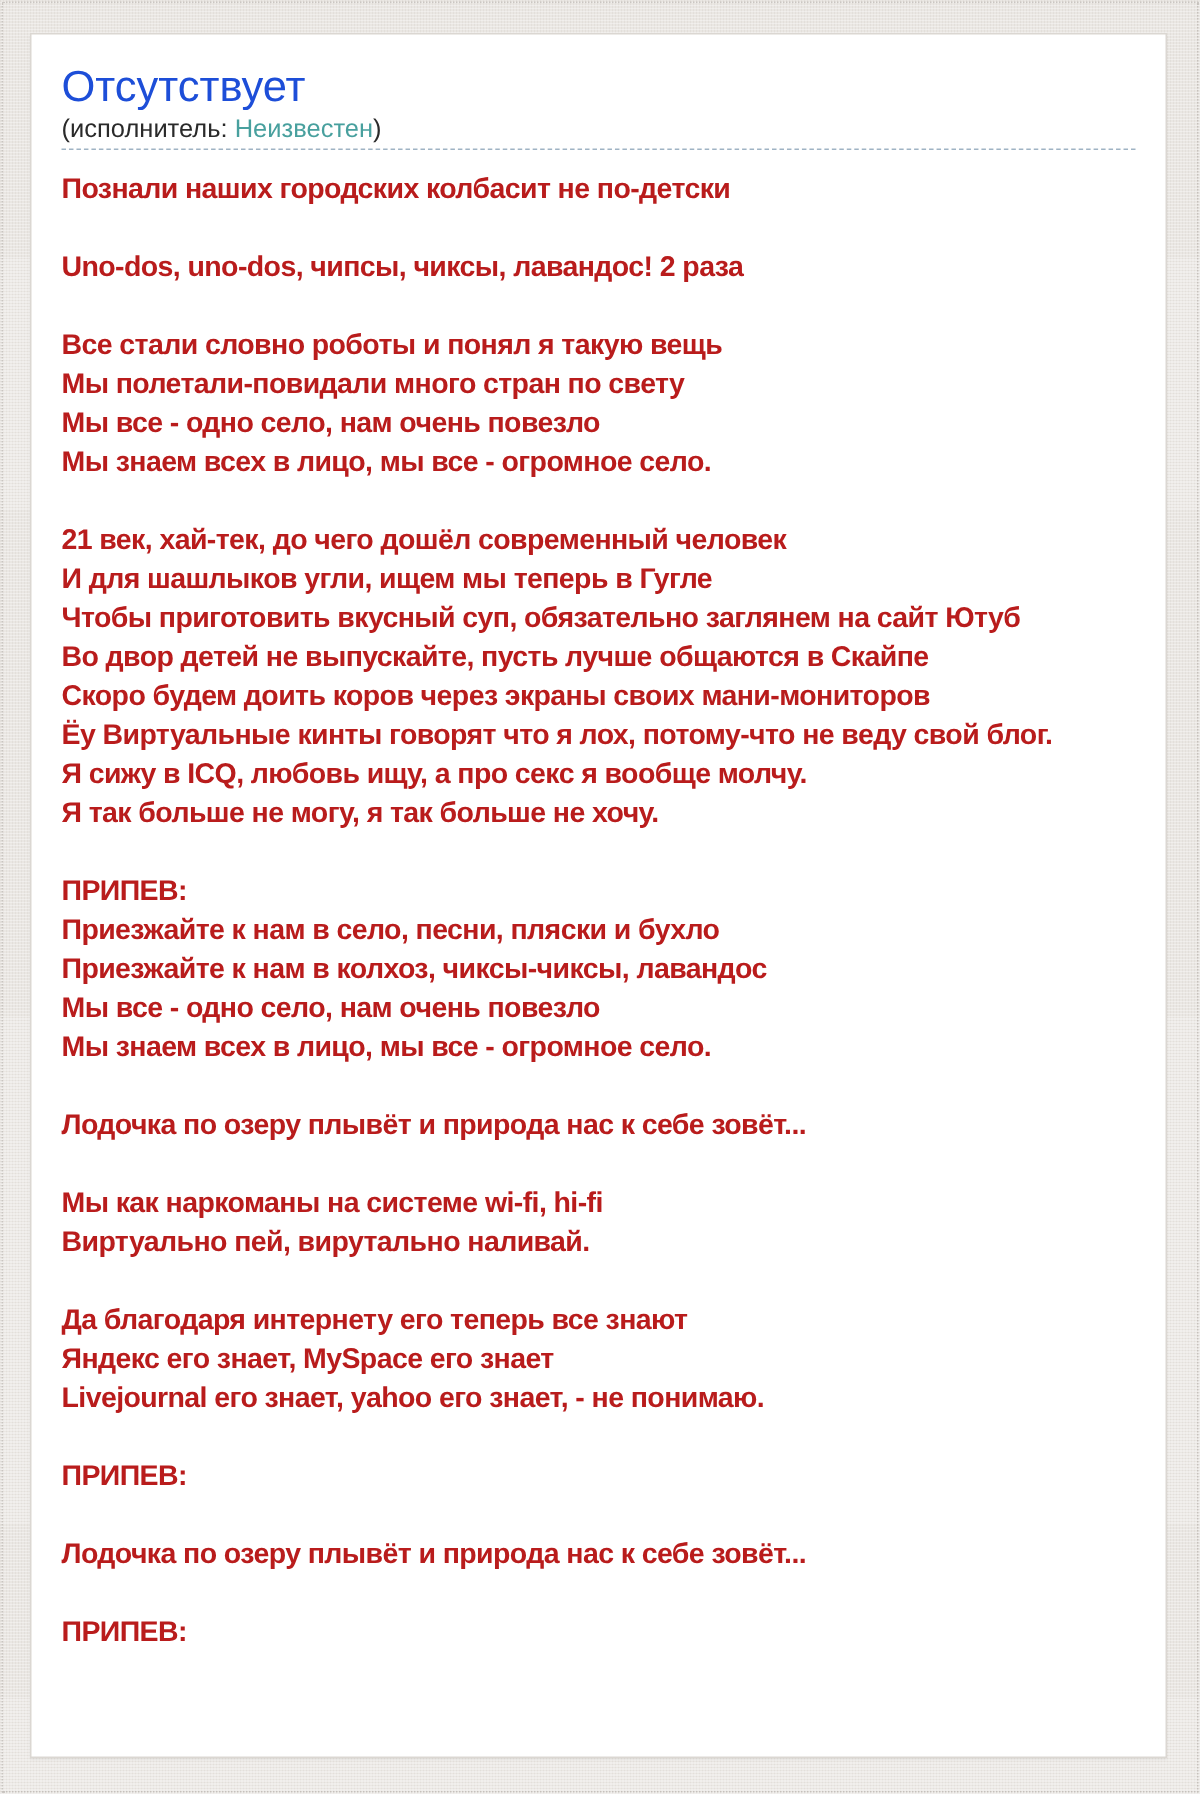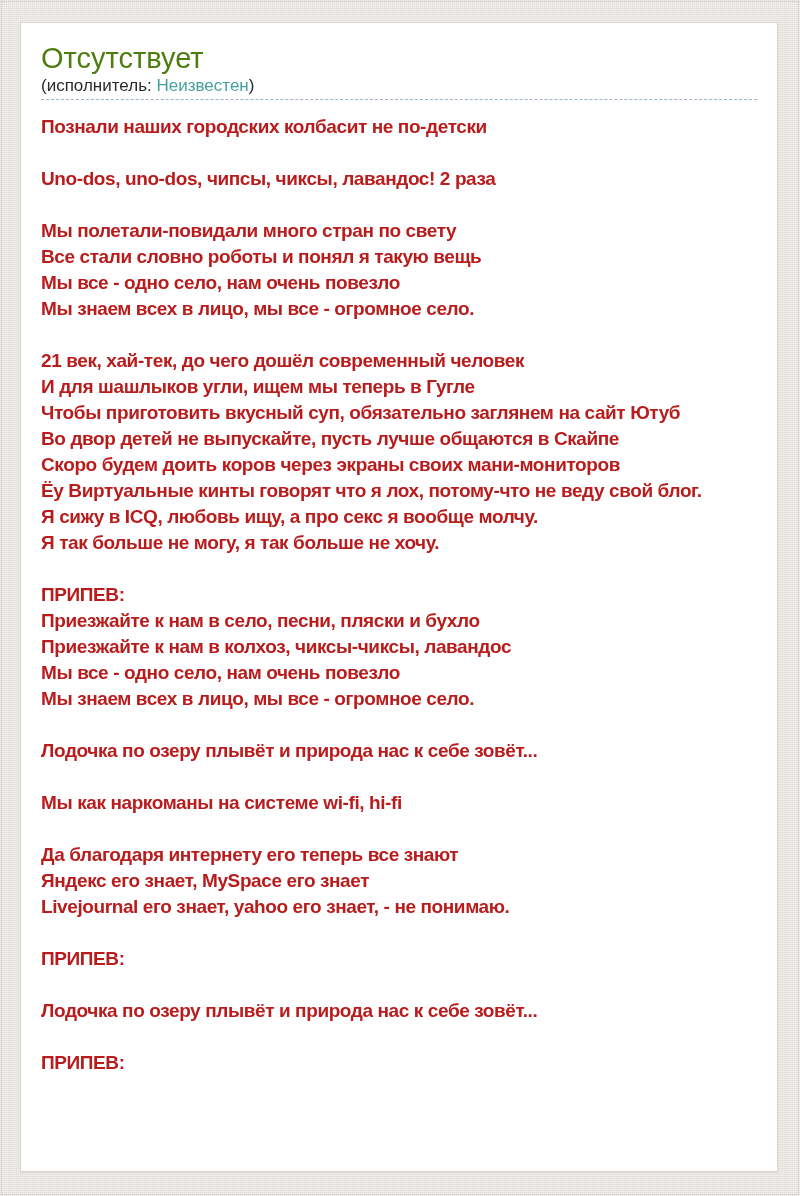--- a/index.html
+++ b/index.html
@@ -27,21 +27,21 @@
     width:758px; height:1150px;
     background:#ffffff;
     border:1px solid #dbd7d2;
     box-shadow:0 1px 2px rgba(0,0,0,.06);
     padding:20px 20px 24px 20px;
   }
   .song-title{
     font-size:29px;
     line-height:31px;
     font-weight:400;
-    color:#4d7c0f;
+    color:#1d4ed8;
     letter-spacing:0;
   }
   .subtitle{
     font-size:17px;
     line-height:20px;
     color:#2a2a2a;
     margin-top:2px;
     padding-bottom:2px;
   }
   .artist-link{
@@ -71,22 +71,22 @@
 <div class="page-frame">
   <div class="card">
     <h1 class="song-title">Отсутствует</h1>
     <div class="subtitle"><span>(исполнитель: </span><a class="artist-link">Неизвестен</a><span>)</span></div>
     <div class="sep"></div>
     <div class="lyrics">
         <div class="lyric-line">Познали наших городских колбасит не по-детски</div>
         <div class="lyric-line">&nbsp;</div>
         <div class="lyric-line">Uno-dos, uno-dos, чипсы, чиксы, лавандос! 2 раза</div>
         <div class="lyric-line">&nbsp;</div>
+        <div class="lyric-line">Все стали словно роботы и понял я такую вещь</div>
         <div class="lyric-line">Мы полетали-повидали много стран по свету</div>
-        <div class="lyric-line">Все стали словно роботы и понял я такую вещь</div>
         <div class="lyric-line">Мы все - одно село, нам очень повезло</div>
         <div class="lyric-line">Мы знаем всех в лицо, мы все - огромное село.</div>
         <div class="lyric-line">&nbsp;</div>
         <div class="lyric-line">21 век, хай-тек, до чего дошёл современный человек</div>
         <div class="lyric-line">И для шашлыков угли, ищем мы теперь в Гугле</div>
         <div class="lyric-line">Чтобы приготовить вкусный суп, обязательно заглянем на сайт Ютуб</div>
         <div class="lyric-line">Во двор детей не выпускайте, пусть лучше общаются в Скайпе</div>
         <div class="lyric-line">Скоро будем доить коров через экраны своих мани-мониторов</div>
         <div class="lyric-line">Ёу Виртуальные кинты говорят что я лох, потому-что не веду свой блог.</div>
         <div class="lyric-line">Я сижу в ICQ, любовь ищу, а про секс я вообще молчу.</div>
@@ -94,20 +94,21 @@
         <div class="lyric-line">&nbsp;</div>
         <div class="lyric-line">ПРИПЕВ:</div>
         <div class="lyric-line">Приезжайте к нам в село, песни, пляски и бухло</div>
         <div class="lyric-line">Приезжайте к нам в колхоз, чиксы-чиксы, лавандос</div>
         <div class="lyric-line">Мы все - одно село, нам очень повезло</div>
         <div class="lyric-line">Мы знаем всех в лицо, мы все - огромное село.</div>
         <div class="lyric-line">&nbsp;</div>
         <div class="lyric-line">Лодочка по озеру плывёт и природа нас к себе зовёт...</div>
         <div class="lyric-line">&nbsp;</div>
         <div class="lyric-line">Мы как наркоманы на системе wi-fi, hi-fi</div>
+        <div class="lyric-line">Виртуально пей, вирутально наливай.</div>
         <div class="lyric-line">&nbsp;</div>
         <div class="lyric-line">Да благодаря интернету его теперь все знают</div>
         <div class="lyric-line">Яндекс его знает, MySpace его знает</div>
         <div class="lyric-line">Livejournal его знает, yahoo его знает, - не понимаю.</div>
         <div class="lyric-line">&nbsp;</div>
         <div class="lyric-line">ПРИПЕВ:</div>
         <div class="lyric-line">&nbsp;</div>
         <div class="lyric-line">Лодочка по озеру плывёт и природа нас к себе зовёт...</div>
         <div class="lyric-line">&nbsp;</div>
         <div class="lyric-line">ПРИПЕВ:</div>

